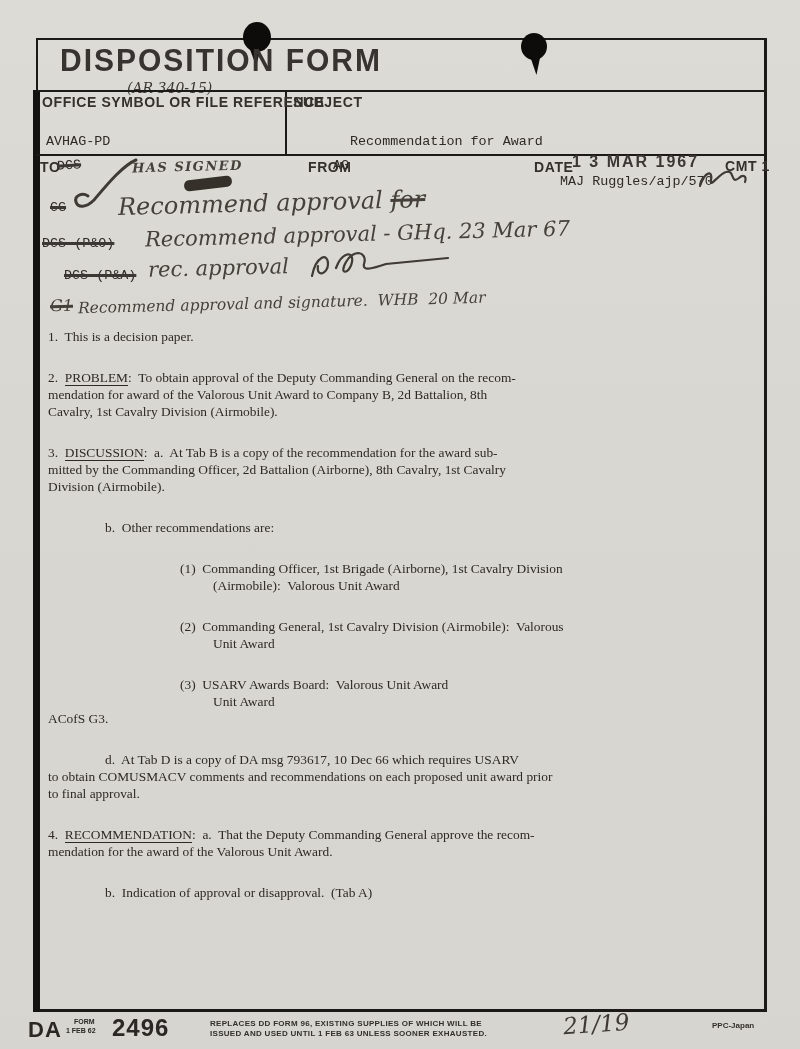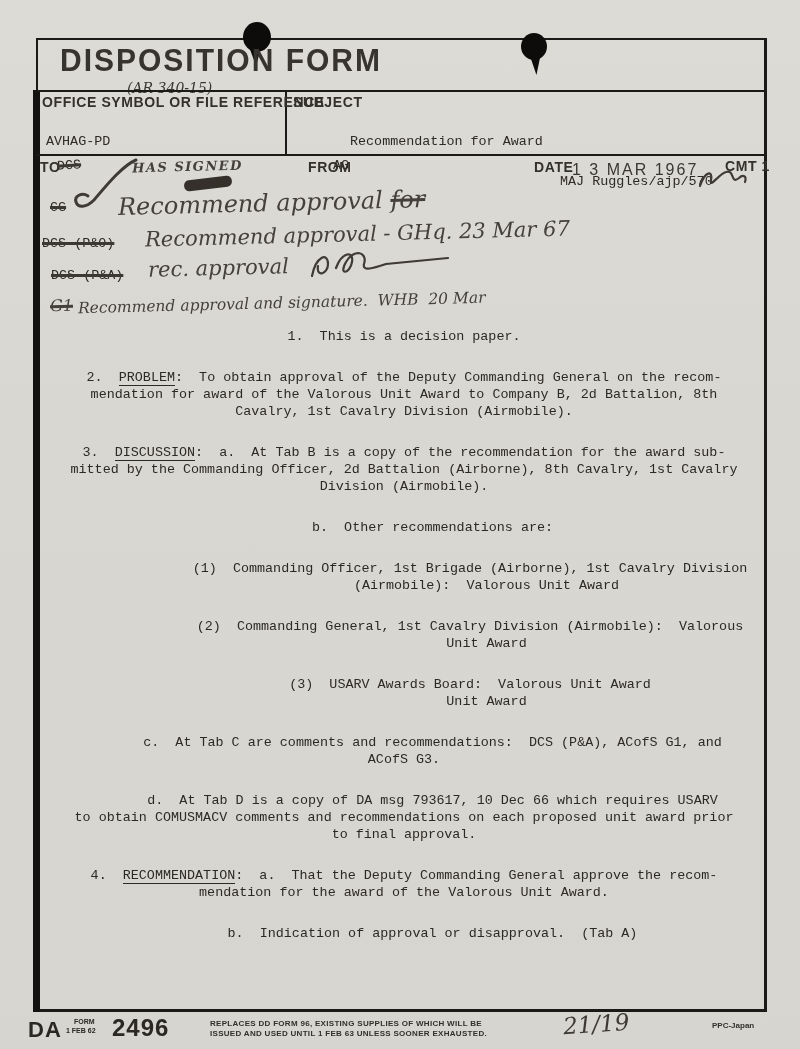--- a/index.html
+++ b/index.html
@@ -43,37 +43,37 @@
   .hline { position:absolute; background:#1c1a18; height:2px; }
   .line-title { left:36px; top:90px; width:731px; }
   .line-header { left:36px; top:154px; width:731px; }
   .vline-header { position:absolute; left:285px; top:90px; width:2px; height:64px; background:#1c1a18; }
   .cell-label { position:absolute; font-size:14px; font-weight:600; letter-spacing:.6px; color:#34302c; }
   .mono { font-family:"Liberation Mono","DejaVu Sans Mono",monospace; color:#2e2a26; }
   .cell-value { position:absolute; font-size:13.4px; white-space:pre; }
   
   .struck { text-decoration:line-through; text-decoration-thickness:2.5px; text-decoration-color:#3b3835; }
   .stamp-date {
-    position:absolute; left:572px; top:161px;
-    font-size:16px; font-weight:400; letter-spacing:2px; color:#3b3734; white-space:pre;
+    position:absolute; left:572px; top:153px;
+    font-size:16px; font-weight:700; letter-spacing:2px; color:#3b3734; white-space:pre;
   }
   
   .hw {
     position:absolute; font-family:"DejaVu Serif", serif; font-style:italic;
     color:#45403a; white-space:pre; transform:rotate(-1.5deg);
   }
   .hw-caps { font-size:13px; letter-spacing:1.5px; font-weight:700; }
   .scribble-blob { position:absolute; background:#353029; border-radius:5px; transform:rotate(-7deg); }
   .hw-strike { text-decoration:line-through; text-decoration-thickness:3px; }
   .sig-svg { position:absolute; }
   
   .body-text { position:absolute; left:48px; top:328px; width:712px; }
   .bline {
-    font-family:Liberation Mono, monospace;
-    font-size:13.4px; line-height:17px; color:#2d2925; white-space:pre;text-align:center;
+    font-family:Liberation Serif, serif;
+    font-size:13.4px; line-height:17px; color:#2d2925; white-space:pre;
   }
   .bline .u { border-bottom:1.5px solid #2d2925; }
   .ind1 { padding-left:57px; } .ind2 { padding-left:132px; } .ind3 { padding-left:165px; }
   .gap { margin-top:24px; }
   
   .footer { position:absolute; left:0; top:1013px; width:800px; height:43px; }
   .f-da { position:absolute; left:28px; top:4px; font-size:22px; font-weight:900; color:#2a2724; letter-spacing:1px; }
   .f-form { position:absolute; left:74px; top:5px; font-size:7px; font-weight:700; color:#2a2724; }
   .f-date { position:absolute; left:66px; top:14px; font-size:7px; font-weight:700; color:#2a2724; }
   .f-num { position:absolute; left:112px; top:1px; font-size:24px; font-weight:900; color:#2a2724; letter-spacing:1px; }
@@ -119,21 +119,21 @@
   </svg>
   <div class="hw hw-caps" style="left:132px; top:159px;">HAS SIGNED</div>
   <div class="scribble-blob" style="left:184px; top:178px; width:48px; height:11px;"></div>
 
   <div class="cell-value mono struck" style="left:50px; top:200px;">CG</div>
   <div class="hw" style="left:118px; top:189px; font-size:24px;"><span>Recommend approval </span><span class="hw-strike">for</span></div>
 
   <div class="cell-value mono struck" style="left:42px; top:236px;">DCS (P&amp;O)</div>
   <div class="hw" style="left:145px; top:222px; font-size:21px;">Recommend approval - GHq. 23 Mar 67</div>
 
-  <div class="cell-value mono struck" style="left:51px; top:268px;text-align:center;">DCS (P&amp;A)</div>
+  <div class="cell-value mono struck" style="left:64px; top:268px;text-align:center;">DCS (P&amp;A)</div>
   <div class="hw" style="left:148px; top:256px; font-size:21px;">rec. approval</div>
   <svg class="sig-svg" style="left:298px; top:248px;" width="160" height="38" viewBox="0 0 160 38">
     <path d="M14,28 C18,8 30,4 30,16 C30,26 18,30 20,18 M38,20 C44,4 56,2 54,14 C52,26 40,28 48,14 C56,0 70,4 66,16 C64,24 76,20 88,16 L150,10" fill="none" stroke="#3f3a34" stroke-width="2.2" stroke-linecap="round"></path>
   </svg>
 
   <div class="hw hw-strike" style="left:50px; top:296px; font-size:16px;">G1</div>
   <div class="hw" style="left:78px; top:294px; font-size:15.5px;">Recommend approval and signature.  WHB  20 Mar</div>
 
   <div class="body-text">
       <div class="bline ind0"><span>1.  This is a decision paper.</span></div>
@@ -143,21 +143,20 @@
       <div class="bline ind0 gap"><span>3.  </span><span class="u">DISCUSSION</span><span>:  a.  At Tab B is a copy of the recommendation for the award sub-</span></div>
       <div class="bline ind0"><span>mitted by the Commanding Officer, 2d Battalion (Airborne), 8th Cavalry, 1st Cavalry</span></div>
       <div class="bline ind0"><span>Division (Airmobile).</span></div>
       <div class="bline ind1 gap"><span>b.  Other recommendations are:</span></div>
       <div class="bline ind2 gap"><span>(1)  Commanding Officer, 1st Brigade (Airborne), 1st Cavalry Division</span></div>
       <div class="bline ind3"><span>(Airmobile):  Valorous Unit Award</span></div>
       <div class="bline ind2 gap"><span>(2)  Commanding General, 1st Cavalry Division (Airmobile):  Valorous</span></div>
       <div class="bline ind3"><span>Unit Award</span></div>
       <div class="bline ind2 gap"><span>(3)  USARV Awards Board:  Valorous Unit Award</span></div>
       <div class="bline ind3"><span>Unit Award</span></div>
-      <div class="bline ind1 gap"><span>c.  At Tab C are comments and recommendations:  DCS (P&amp;A), ACofS G1, and</span></div>
       <div class="bline ind0"><span>ACofS G3.</span></div>
       <div class="bline ind1 gap"><span>d.  At Tab D is a copy of DA msg 793617, 10 Dec 66 which requires USARV</span></div>
       <div class="bline ind0"><span>to obtain COMUSMACV comments and recommendations on each proposed unit award prior</span></div>
       <div class="bline ind0"><span>to final approval.</span></div>
       <div class="bline ind0 gap"><span>4.  </span><span class="u">RECOMMENDATION</span><span>:  a.  That the Deputy Commanding General approve the recom-</span></div>
       <div class="bline ind0"><span>mendation for the award of the Valorous Unit Award.</span></div>
       <div class="bline ind1 gap"><span>b.  Indication of approval or disapproval.  (Tab A)</span></div>
     </div>
 
   <div class="footer">

